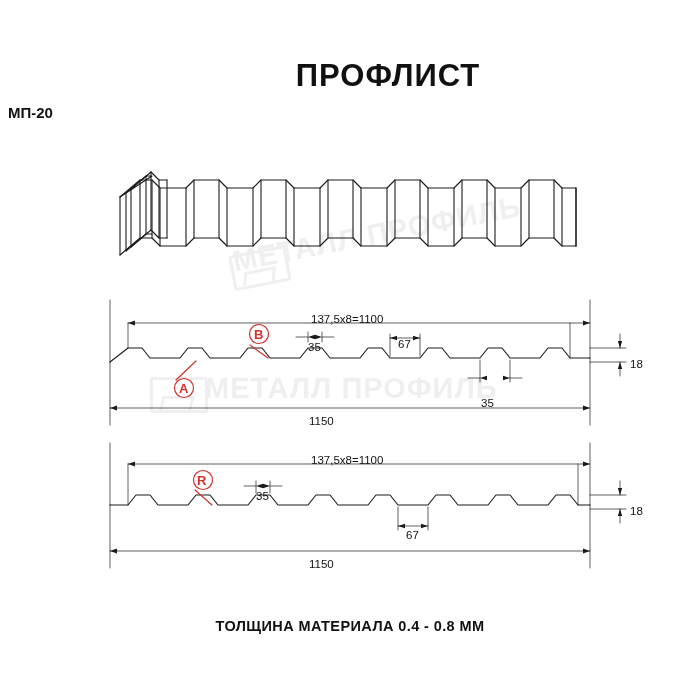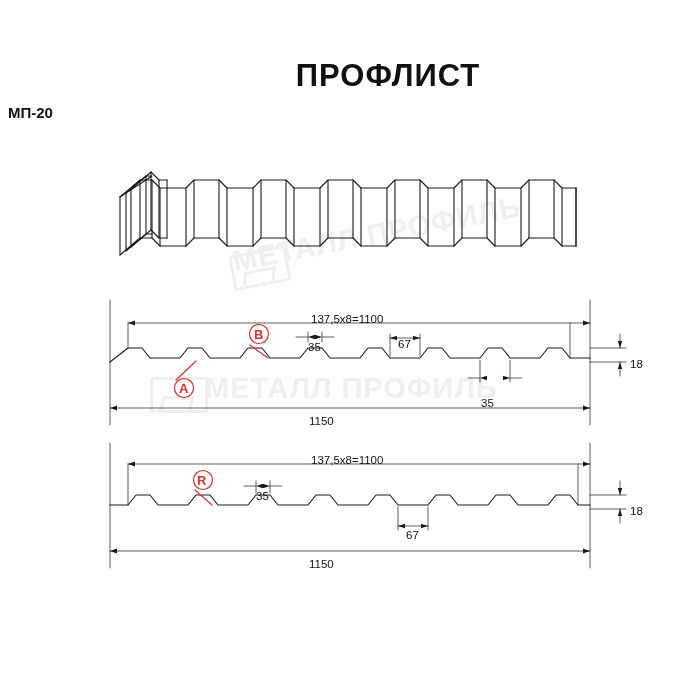--- a/index.html
+++ b/index.html
@@ -309,13 +309,14 @@
   <div class="ref-label" style="left:254px; top:327px;">B</div>
 
   <div class="dim-label" style="left:311px; top:438px;">137,5х8=1100</div>
   <div class="dim-label" style="left:309px; top:542px;">1150</div>
   <div class="dim-label" style="left:256px; top:474px;">35</div>
   <div class="dim-label" style="left:406px; top:513px;">67</div>
   <div class="dim-label" style="left:630px; top:489px;">18</div>
 
   <div class="ref-label" style="left:197px; top:473px;">R</div>
 
+  <div class="footer">ТОЛЩИНА МАТЕРИАЛА 0.4 - 0.8 ММ</div>
 </div>
 
 </body></html>

